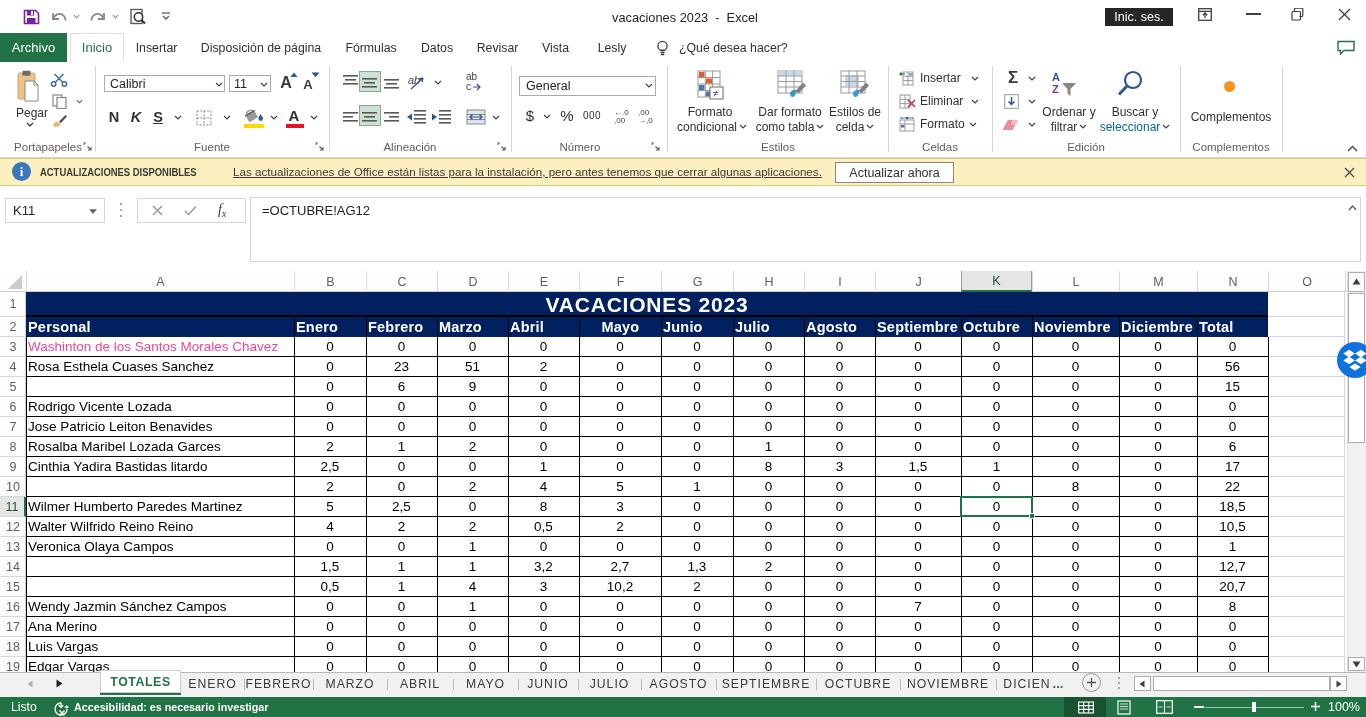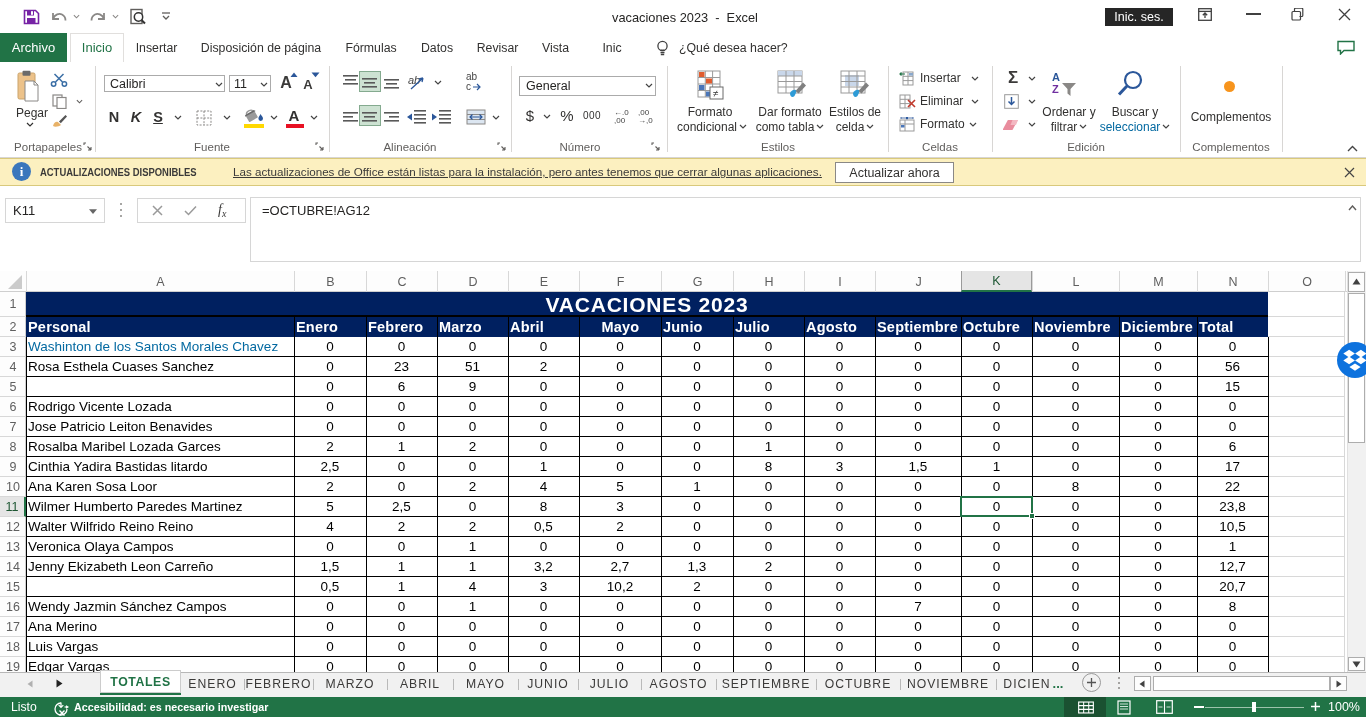--- a/index.html
+++ b/index.html
@@ -57,21 +57,21 @@
 <div style="left:0px;top:33px;width:1366px;height:29px;background:#fff;"></div>
 <div class="c" style="left:0px;top:33px;width:67px;height:29px;background:#217346;color:#fff;font-size:13px;justify-content:center;">Archivo</div>
 <div style="left:70px;top:33px;width:54px;height:29px;background:#fff;border:1px solid #e1dfdd;border-bottom:none;"></div>
 <div class="c" style="left:70px;top:33px;width:54px;height:28px;color:#217346;font-size:13px;justify-content:center;">Inicio</div>
 <div class="c" style="left:137px;top:33px;width:39px;height:29px;color:#323130;font-size:12.3px;justify-content:center;">Insertar</div>
 <div class="c" style="left:203px;top:33px;width:116px;height:29px;color:#323130;font-size:12.3px;justify-content:center;text-align:right;">Disposición de página</div>
 <div class="c" style="left:347px;top:33px;width:48px;height:29px;color:#323130;font-size:12.3px;justify-content:center;">Fórmulas</div>
 <div class="c" style="left:421px;top:33px;width:32px;height:29px;color:#323130;font-size:12.3px;justify-content:center;">Datos</div>
 <div class="c" style="left:478px;top:33px;width:39px;height:29px;color:#323130;font-size:12.3px;justify-content:center;">Revisar</div>
 <div class="c" style="left:541px;top:33px;width:29px;height:29px;color:#323130;font-size:12.3px;justify-content:center;">Vista</div>
-<div class="c" style="left:594px;top:33px;width:36px;height:29px;color:#323130;font-size:12.3px;justify-content:center;">Inic</div>
+<div class="c" style="left:594px;top:33px;width:36px;height:29px;color:#323130;font-size:12.3px;justify-content:center;">Lesly</div>
 <svg style="left:656px;top:40px" width="13" height="17" viewBox="0 0 13 17">
     <circle cx="6.5" cy="6" r="4.6" fill="none" stroke="#404040" stroke-width="1.3"></circle>
     <path d="M4.5 12.5 h4 M4.8 14.5 h3.4" stroke="#404040" stroke-width="1.3"></path>
     <path d="M4.7 10.2 h3.6" stroke="#404040" stroke-width="1.3"></path>
   </svg>
 <div class="t" style="left:679px;top:33px;width:130px;height:29px;color:#323130;font-size:12.3px;">¿Qué desea hacer?</div>
 <svg style="left:1337px;top:40px" width="18" height="15" viewBox="0 0 18 15">
     <path d="M1 1.5 h16 v9 h-10 l-3.5 3.5 v-3.5 h-2.5 z" fill="none" stroke="#217346" stroke-width="1.4"></path>
   </svg>
 <div style="left:0px;top:62px;width:1366px;height:95px;background:#fff;"></div>
@@ -482,21 +482,21 @@
     <div style="left:875px;top:46px;width:1px;height:20px;background:#000;"></div>
     <div class="t" style="left:963px;top:46px;width:69px;height:20px;color:#fff;font-weight:bold;font-size:14.5px;letter-spacing:0.2px;">Octubre</div>
     <div style="left:961px;top:46px;width:1px;height:20px;background:#000;"></div>
     <div class="t" style="left:1034px;top:46px;width:85px;height:20px;color:#fff;font-weight:bold;font-size:14.5px;letter-spacing:0.2px;">Noviembre</div>
     <div style="left:1032px;top:46px;width:1px;height:20px;background:#000;"></div>
     <div class="t" style="left:1121px;top:46px;width:76px;height:20px;color:#fff;font-weight:bold;font-size:14.5px;letter-spacing:0.2px;">Diciembre</div>
     <div style="left:1119px;top:46px;width:1px;height:20px;background:#000;"></div>
     <div class="t" style="left:1199px;top:46px;width:69px;height:20px;color:#fff;font-weight:bold;font-size:14.5px;letter-spacing:0.2px;">Total</div>
     <div style="left:1197px;top:46px;width:1px;height:20px;background:#000;"></div>
     <div style="left:26px;top:66px;width:268px;height:20px;background:#fff;border-left:1px solid #000;border-bottom:1px solid #000;"></div>
-    <div class="t" style="left:28px;top:66px;width:280px;height:19px;font-size:13.5px;color:#0369a1;">Washinton de los Santos Morales Chavez</div>
+    <div class="t" style="left:28px;top:66px;width:280px;height:19px;font-size:13.5px;color:#ec4899;">Washinton de los Santos Morales Chavez</div>
     <div style="left:294px;top:66px;width:72px;height:20px;background:#fff;border-left:1px solid #000;border-bottom:1px solid #000;"></div>
     <div class="c" style="left:294px;top:66px;width:72px;height:19px;font-size:13.5px;color:#000;justify-content:center;">0</div>
     <div style="left:366px;top:66px;width:71px;height:20px;background:#fff;border-left:1px solid #000;border-bottom:1px solid #000;"></div>
     <div class="c" style="left:366px;top:66px;width:71px;height:19px;font-size:13.5px;color:#000;justify-content:center;">0</div>
     <div style="left:437px;top:66px;width:71px;height:20px;background:#fff;border-left:1px solid #000;border-bottom:1px solid #000;"></div>
     <div class="c" style="left:437px;top:66px;width:71px;height:19px;font-size:13.5px;color:#000;justify-content:center;">0</div>
     <div style="left:508px;top:66px;width:71px;height:20px;background:#fff;border-left:1px solid #000;border-bottom:1px solid #000;"></div>
     <div class="c" style="left:508px;top:66px;width:71px;height:19px;font-size:13.5px;color:#000;justify-content:center;">0</div>
     <div style="left:579px;top:66px;width:82px;height:20px;background:#fff;border-left:1px solid #000;border-bottom:1px solid #000;"></div>
     <div class="c" style="left:579px;top:66px;width:82px;height:19px;font-size:13.5px;color:#000;justify-content:center;">0</div>
@@ -684,21 +684,20 @@
     <div style="left:961px;top:186px;width:71px;height:20px;background:#fff;border-left:1px solid #000;border-bottom:1px solid #000;"></div>
     <div class="c" style="left:961px;top:186px;width:71px;height:19px;font-size:13.5px;color:#000;justify-content:center;">1</div>
     <div style="left:1032px;top:186px;width:87px;height:20px;background:#fff;border-left:1px solid #000;border-bottom:1px solid #000;"></div>
     <div class="c" style="left:1032px;top:186px;width:87px;height:19px;font-size:13.5px;color:#000;justify-content:center;">0</div>
     <div style="left:1119px;top:186px;width:78px;height:20px;background:#fff;border-left:1px solid #000;border-bottom:1px solid #000;"></div>
     <div class="c" style="left:1119px;top:186px;width:78px;height:19px;font-size:13.5px;color:#000;justify-content:center;">0</div>
     <div style="left:1197px;top:186px;width:71px;height:20px;background:#fff;border-left:1px solid #000;border-bottom:1px solid #000;"></div>
     <div class="c" style="left:1197px;top:186px;width:71px;height:19px;font-size:13.5px;color:#000;justify-content:center;">17</div>
     <div style="left:1268px;top:186px;width:1px;height:20px;background:#000;"></div>
     <div style="left:26px;top:206px;width:268px;height:20px;background:#fff;border-left:1px solid #000;border-bottom:1px solid #000;"></div>
-    <div class="t" style="left:28px;top:206px;width:280px;height:19px;font-size:13.5px;color:#000;">Ana Karen Sosa Loor</div>
     <div style="left:294px;top:206px;width:72px;height:20px;background:#fff;border-left:1px solid #000;border-bottom:1px solid #000;"></div>
     <div class="c" style="left:294px;top:206px;width:72px;height:19px;font-size:13.5px;color:#000;justify-content:center;">2</div>
     <div style="left:366px;top:206px;width:71px;height:20px;background:#fff;border-left:1px solid #000;border-bottom:1px solid #000;"></div>
     <div class="c" style="left:366px;top:206px;width:71px;height:19px;font-size:13.5px;color:#000;justify-content:center;">0</div>
     <div style="left:437px;top:206px;width:71px;height:20px;background:#fff;border-left:1px solid #000;border-bottom:1px solid #000;"></div>
     <div class="c" style="left:437px;top:206px;width:71px;height:19px;font-size:13.5px;color:#000;justify-content:center;">2</div>
     <div style="left:508px;top:206px;width:71px;height:20px;background:#fff;border-left:1px solid #000;border-bottom:1px solid #000;"></div>
     <div class="c" style="left:508px;top:206px;width:71px;height:19px;font-size:13.5px;color:#000;justify-content:center;">4</div>
     <div style="left:579px;top:206px;width:82px;height:20px;background:#fff;border-left:1px solid #000;border-bottom:1px solid #000;"></div>
     <div class="c" style="left:579px;top:206px;width:82px;height:19px;font-size:13.5px;color:#000;justify-content:center;">5</div>
@@ -739,21 +738,21 @@
     <div class="c" style="left:804px;top:226px;width:71px;height:19px;font-size:13.5px;color:#000;justify-content:center;">0</div>
     <div style="left:875px;top:226px;width:86px;height:20px;background:#fff;border-left:1px solid #000;border-bottom:1px solid #000;"></div>
     <div class="c" style="left:875px;top:226px;width:86px;height:19px;font-size:13.5px;color:#000;justify-content:center;">0</div>
     <div style="left:961px;top:226px;width:71px;height:20px;background:#fff;border-left:1px solid #000;border-bottom:1px solid #000;"></div>
     <div class="c" style="left:961px;top:226px;width:71px;height:19px;font-size:13.5px;color:#000;justify-content:center;">0</div>
     <div style="left:1032px;top:226px;width:87px;height:20px;background:#fff;border-left:1px solid #000;border-bottom:1px solid #000;"></div>
     <div class="c" style="left:1032px;top:226px;width:87px;height:19px;font-size:13.5px;color:#000;justify-content:center;">0</div>
     <div style="left:1119px;top:226px;width:78px;height:20px;background:#fff;border-left:1px solid #000;border-bottom:1px solid #000;"></div>
     <div class="c" style="left:1119px;top:226px;width:78px;height:19px;font-size:13.5px;color:#000;justify-content:center;">0</div>
     <div style="left:1197px;top:226px;width:71px;height:20px;background:#fff;border-left:1px solid #000;border-bottom:1px solid #000;"></div>
-    <div class="c" style="left:1197px;top:226px;width:71px;height:19px;font-size:13.5px;color:#000;justify-content:center;">23,8</div>
+    <div class="c" style="left:1197px;top:226px;width:71px;height:19px;font-size:13.5px;color:#000;justify-content:center;">18,5</div>
     <div style="left:1268px;top:226px;width:1px;height:20px;background:#000;"></div>
     <div style="left:26px;top:246px;width:268px;height:20px;background:#fff;border-left:1px solid #000;border-bottom:1px solid #000;"></div>
     <div class="t" style="left:28px;top:246px;width:280px;height:19px;font-size:13.5px;color:#000;">Walter Wilfrido Reino Reino</div>
     <div style="left:294px;top:246px;width:72px;height:20px;background:#fff;border-left:1px solid #000;border-bottom:1px solid #000;"></div>
     <div class="c" style="left:294px;top:246px;width:72px;height:19px;font-size:13.5px;color:#000;justify-content:center;">4</div>
     <div style="left:366px;top:246px;width:71px;height:20px;background:#fff;border-left:1px solid #000;border-bottom:1px solid #000;"></div>
     <div class="c" style="left:366px;top:246px;width:71px;height:19px;font-size:13.5px;color:#000;justify-content:center;">2</div>
     <div style="left:437px;top:246px;width:71px;height:20px;background:#fff;border-left:1px solid #000;border-bottom:1px solid #000;"></div>
     <div class="c" style="left:437px;top:246px;width:71px;height:19px;font-size:13.5px;color:#000;justify-content:center;">2</div>
     <div style="left:508px;top:246px;width:71px;height:20px;background:#fff;border-left:1px solid #000;border-bottom:1px solid #000;"></div>
@@ -800,21 +799,20 @@
     <div style="left:961px;top:266px;width:71px;height:20px;background:#fff;border-left:1px solid #000;border-bottom:1px solid #000;"></div>
     <div class="c" style="left:961px;top:266px;width:71px;height:19px;font-size:13.5px;color:#000;justify-content:center;">0</div>
     <div style="left:1032px;top:266px;width:87px;height:20px;background:#fff;border-left:1px solid #000;border-bottom:1px solid #000;"></div>
     <div class="c" style="left:1032px;top:266px;width:87px;height:19px;font-size:13.5px;color:#000;justify-content:center;">0</div>
     <div style="left:1119px;top:266px;width:78px;height:20px;background:#fff;border-left:1px solid #000;border-bottom:1px solid #000;"></div>
     <div class="c" style="left:1119px;top:266px;width:78px;height:19px;font-size:13.5px;color:#000;justify-content:center;">0</div>
     <div style="left:1197px;top:266px;width:71px;height:20px;background:#fff;border-left:1px solid #000;border-bottom:1px solid #000;"></div>
     <div class="c" style="left:1197px;top:266px;width:71px;height:19px;font-size:13.5px;color:#000;justify-content:center;">1</div>
     <div style="left:1268px;top:266px;width:1px;height:20px;background:#000;"></div>
     <div style="left:26px;top:286px;width:268px;height:20px;background:#fff;border-left:1px solid #000;border-bottom:1px solid #000;"></div>
-    <div class="t" style="left:28px;top:286px;width:280px;height:19px;font-size:13.5px;color:#000;">Jenny Ekizabeth Leon Carreño</div>
     <div style="left:294px;top:286px;width:72px;height:20px;background:#fff;border-left:1px solid #000;border-bottom:1px solid #000;"></div>
     <div class="c" style="left:294px;top:286px;width:72px;height:19px;font-size:13.5px;color:#000;justify-content:center;">1,5</div>
     <div style="left:366px;top:286px;width:71px;height:20px;background:#fff;border-left:1px solid #000;border-bottom:1px solid #000;"></div>
     <div class="c" style="left:366px;top:286px;width:71px;height:19px;font-size:13.5px;color:#000;justify-content:center;">1</div>
     <div style="left:437px;top:286px;width:71px;height:20px;background:#fff;border-left:1px solid #000;border-bottom:1px solid #000;"></div>
     <div class="c" style="left:437px;top:286px;width:71px;height:19px;font-size:13.5px;color:#000;justify-content:center;">1</div>
     <div style="left:508px;top:286px;width:71px;height:20px;background:#fff;border-left:1px solid #000;border-bottom:1px solid #000;"></div>
     <div class="c" style="left:508px;top:286px;width:71px;height:19px;font-size:13.5px;color:#000;justify-content:center;">3,2</div>
     <div style="left:579px;top:286px;width:82px;height:20px;background:#fff;border-left:1px solid #000;border-bottom:1px solid #000;"></div>
     <div class="c" style="left:579px;top:286px;width:82px;height:19px;font-size:13.5px;color:#000;justify-content:center;">2,7</div>

